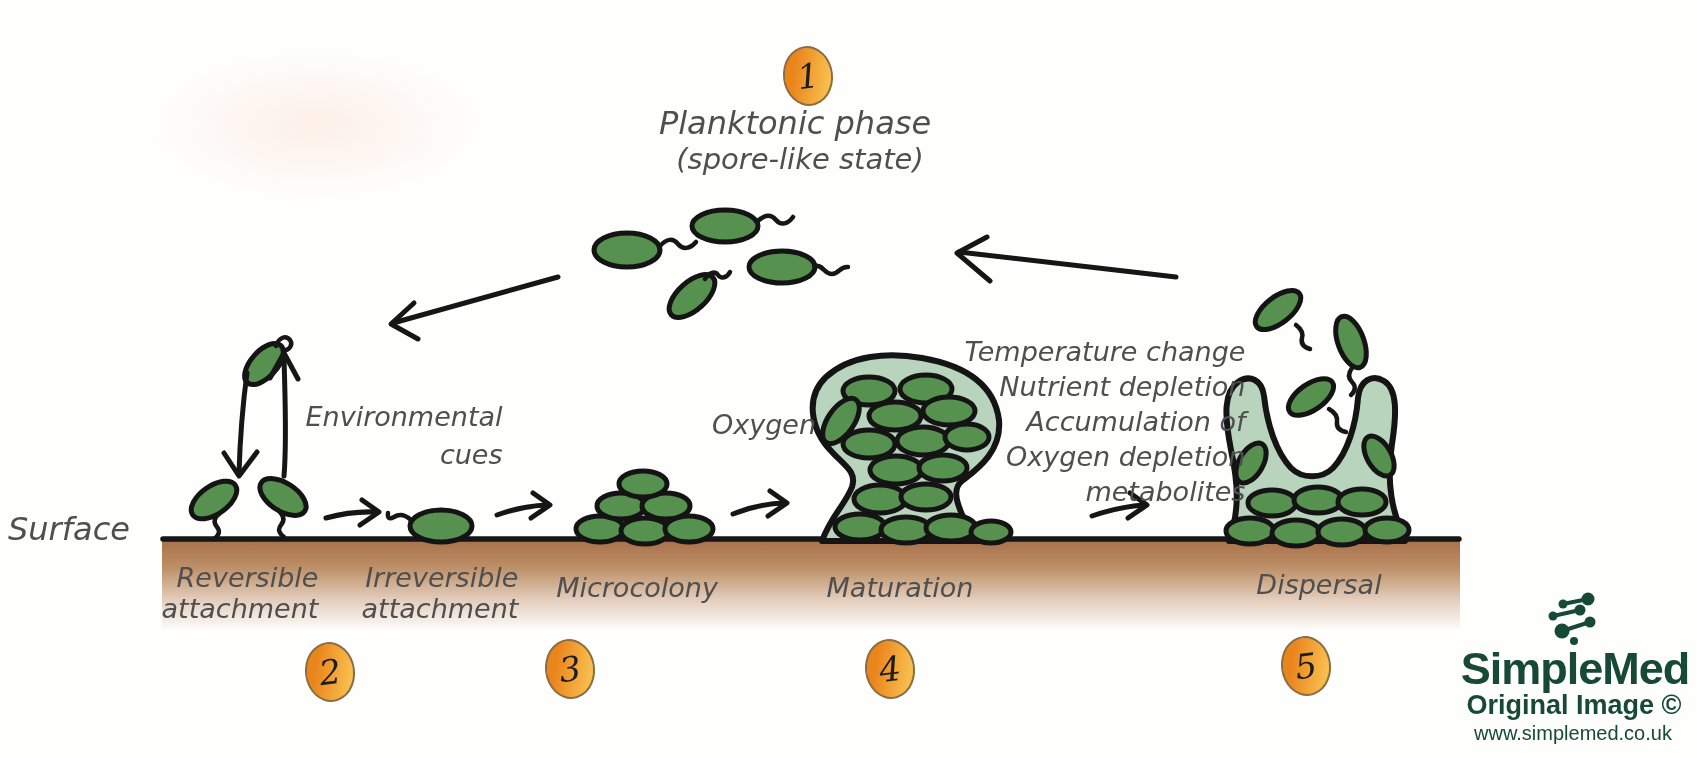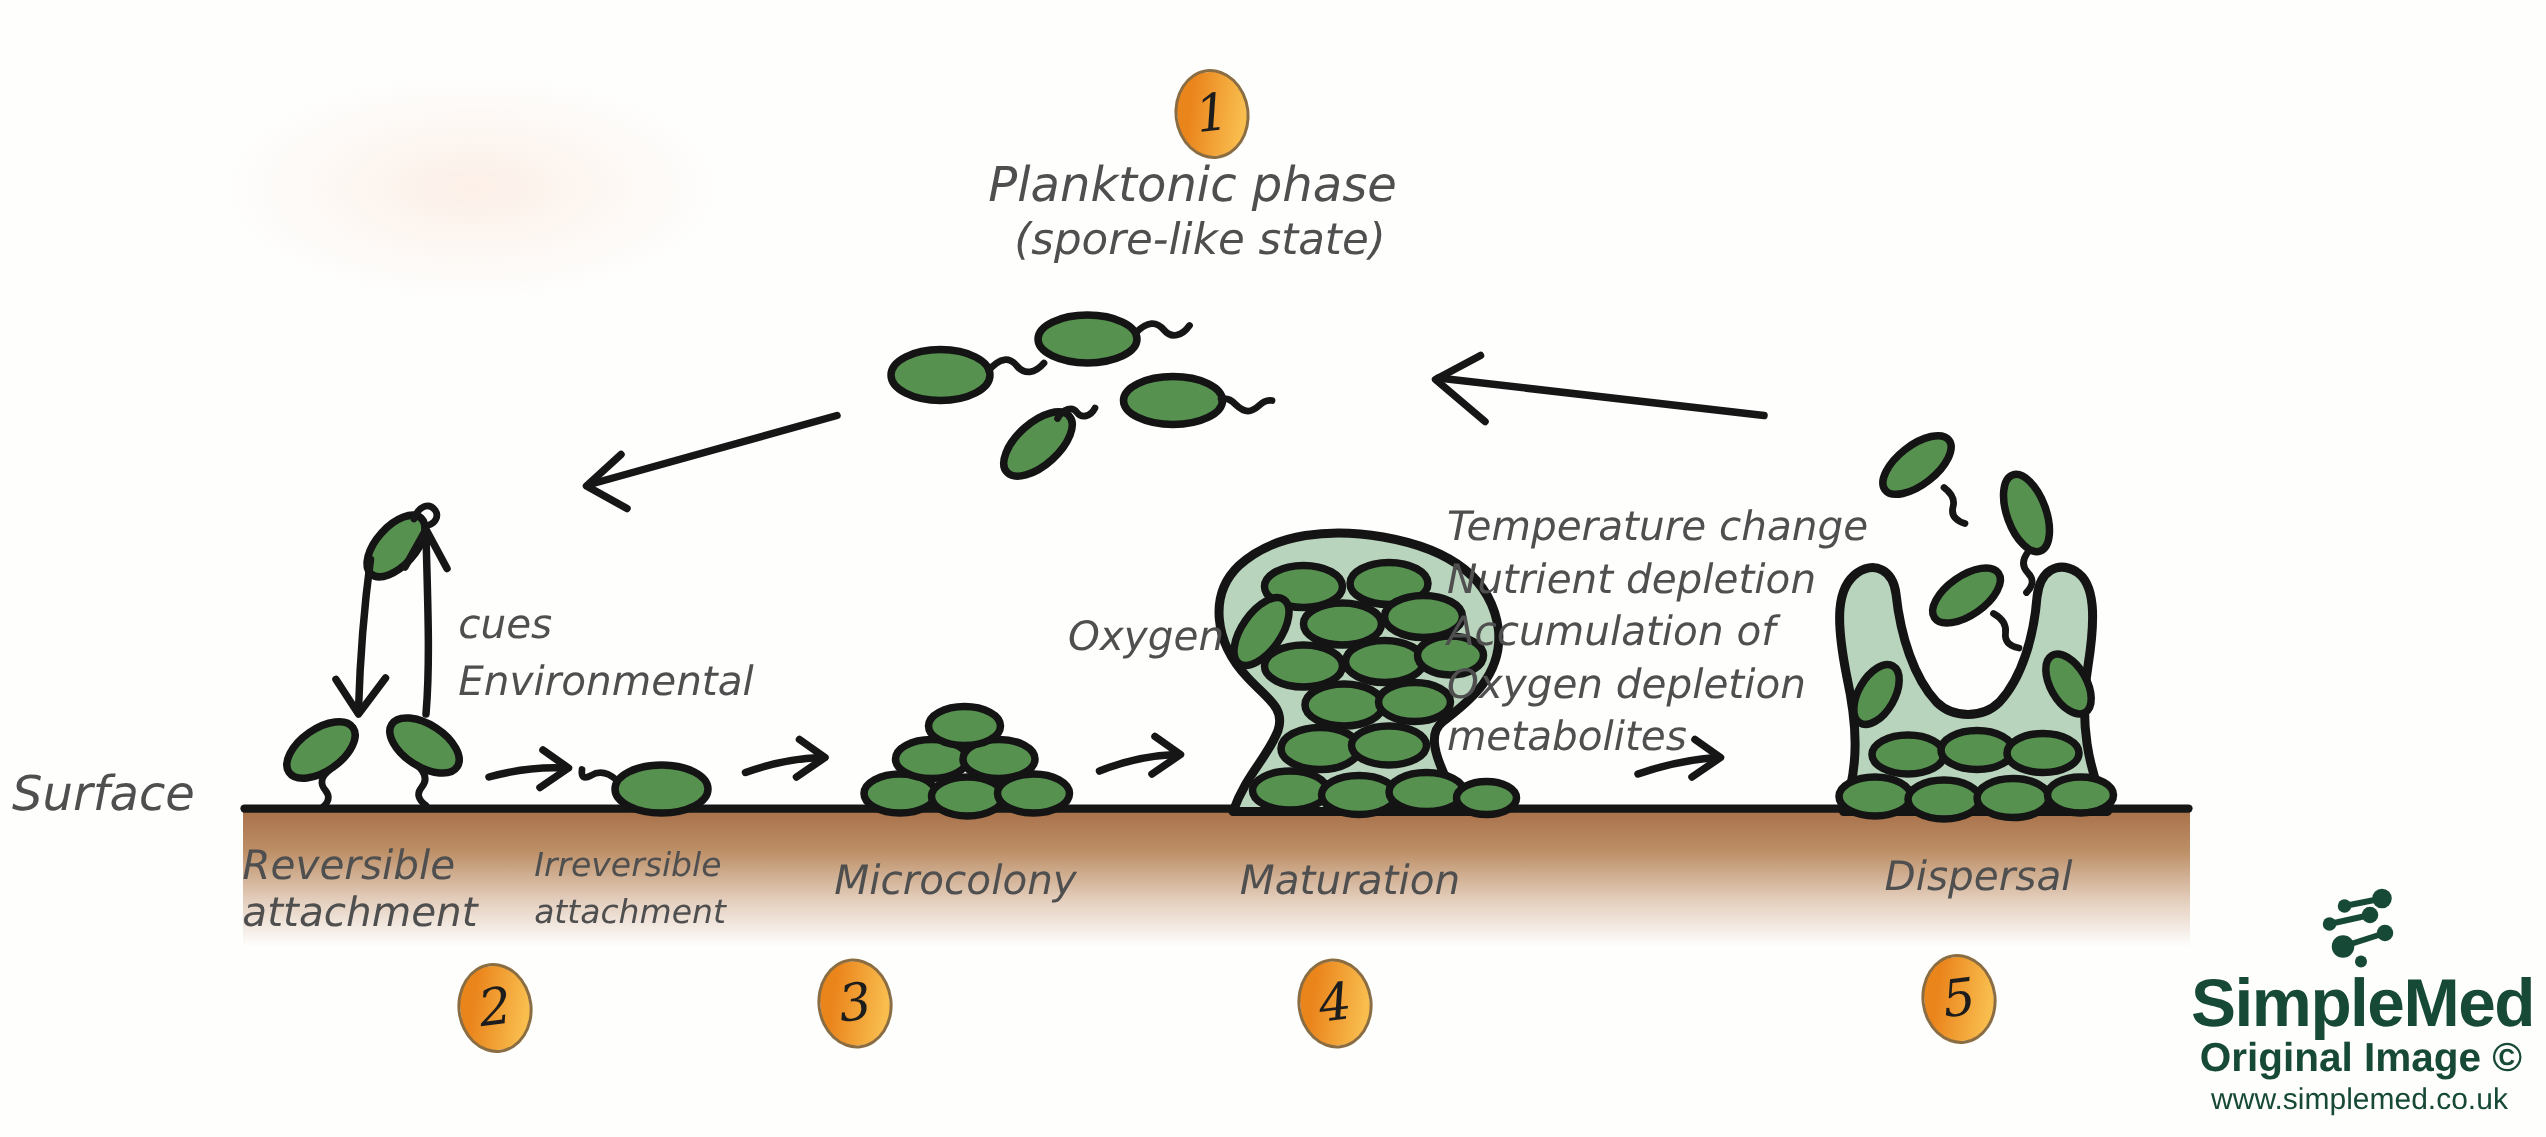--- a/index.html
+++ b/index.html
@@ -5,21 +5,21 @@
   html,body{margin:0;padding:0;background:#ffffff;}
   #canvas{
     position:relative;width:1697px;height:758px;overflow:hidden;
     background:#fefefd;
     font-family:"DejaVu Sans",sans-serif;
   }
   .hand{
     position:absolute;color:#4f4f4f;font-style:italic;
     font-family:"DejaVu Sans",sans-serif;white-space:nowrap;
   }
-  .center{transform:translateX(-50%);text-align:left;}
+  .center{transform:translateX(-50%);text-align:right;}
   .soil{
     position:absolute;left:162px;top:541px;width:1298px;height:90px;
     background:linear-gradient(to bottom,#a9724b 0%,#bd9068 30%,#e3cdbb 65%,rgba(255,255,255,0) 100%);
   }
   .smudge{
     position:absolute;left:150px;top:50px;width:330px;height:150px;border-radius:50%;
     background:radial-gradient(closest-side,rgba(250,225,210,.5),rgba(255,255,255,0));
   }
   .badge{
     position:absolute;width:50px;height:60px;border-radius:50%;
@@ -232,42 +232,42 @@
   <div class="badge" style="left:545px;top:639px">3</div>
   <div class="badge" style="left:865px;top:639px">4</div>
   <div class="badge" style="left:1281px;top:636px">5</div>
 
   <div class="hand center" style="left:795px;top:104px;font-size:32px">Planktonic phase</div>
   <div class="hand center" style="left:800px;top:142px;font-size:29px">(spore-like state)</div>
 
   <div class="hand" style="left:8px;top:510px;font-size:32px">Surface</div>
 
   <div class="hand center" style="left:404px;top:398px;font-size:27px;line-height:38px">
+    <div>Environmental</div>
     <div>cues</div>
-    <div>Environmental</div>
   </div>
 
   <div class="hand center" style="left:764px;top:409px;font-size:27px;line-height:32px">
     <div>Oxygen</div>
   </div>
 
   <div class="hand center" style="left:1105px;top:334px;font-size:27px;line-height:35px">
     <div>Temperature change</div>
     <div>Nutrient depletion</div>
     <div>Accumulation of</div>
     <div>Oxygen depletion</div>
     <div>metabolites</div>
   </div>
 
   <div class="hand center" style="left:240px;top:562px;font-size:27px;line-height:31px">
     <div>Reversible</div>
     <div>attachment</div>
   </div>
 
-  <div class="hand center" style="left:420px;top:562px;font-size:22px;line-height:31px">
+  <div class="hand center" style="left:440px;top:562px;font-size:27px;line-height:31px">
     <div>Irreversible</div>
     <div>attachment</div>
   </div>
 
   <div class="hand center" style="left:637px;top:572px;font-size:27px">Microcolony</div>
 
   <div class="hand center" style="left:900px;top:572px;font-size:27px">Maturation</div>
 
   <div class="hand center" style="left:1319px;top:569px;font-size:27px">Dispersal</div>
 

